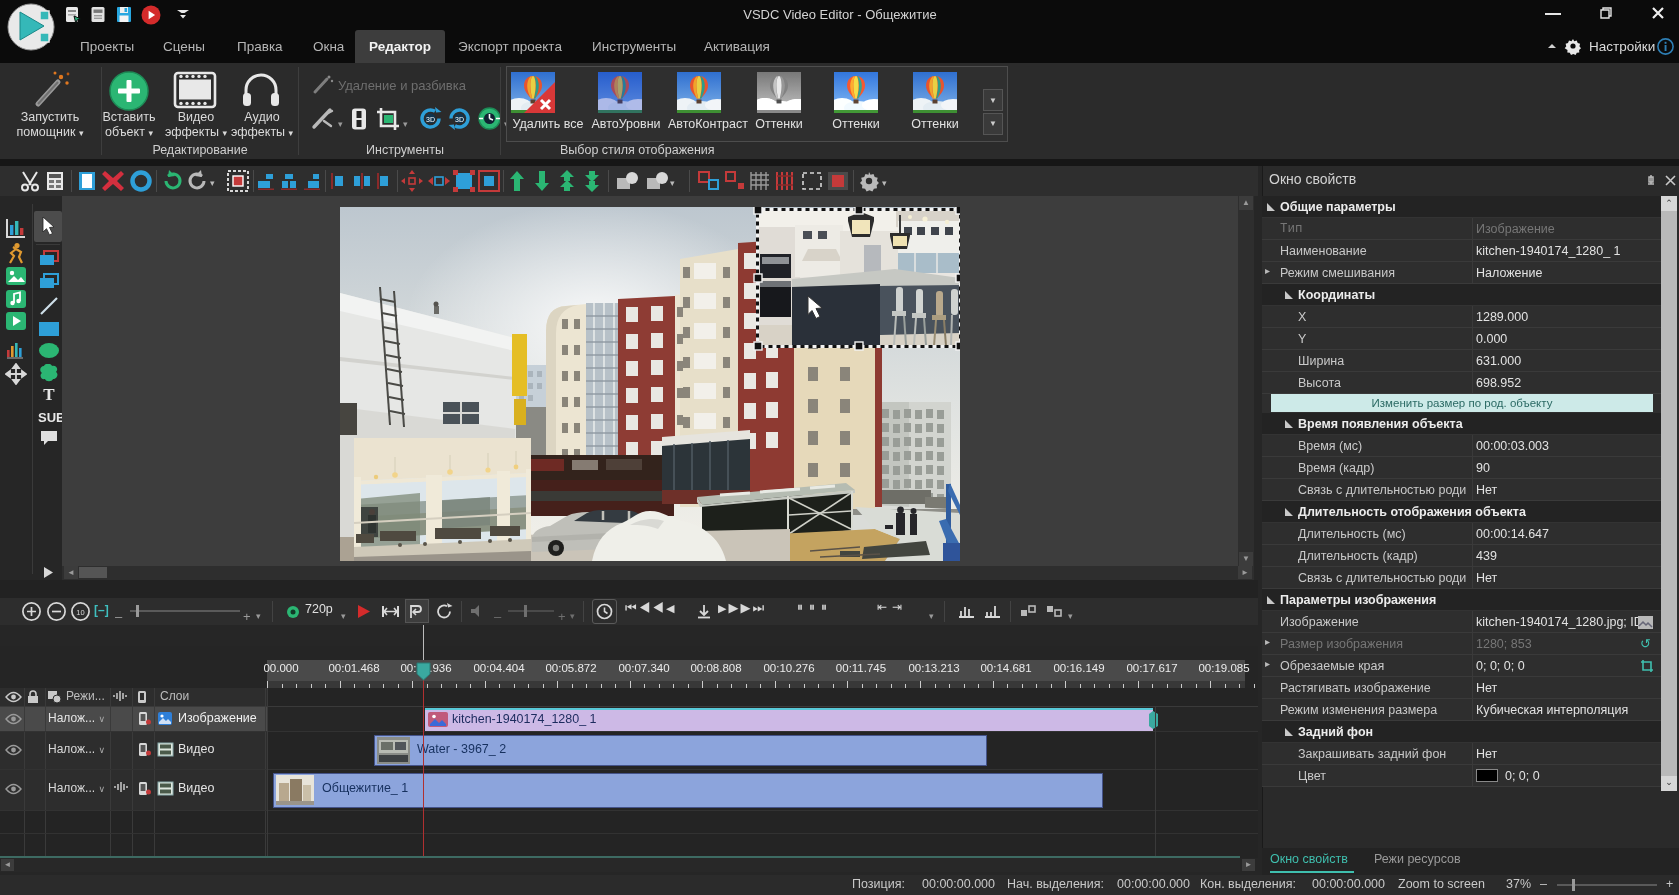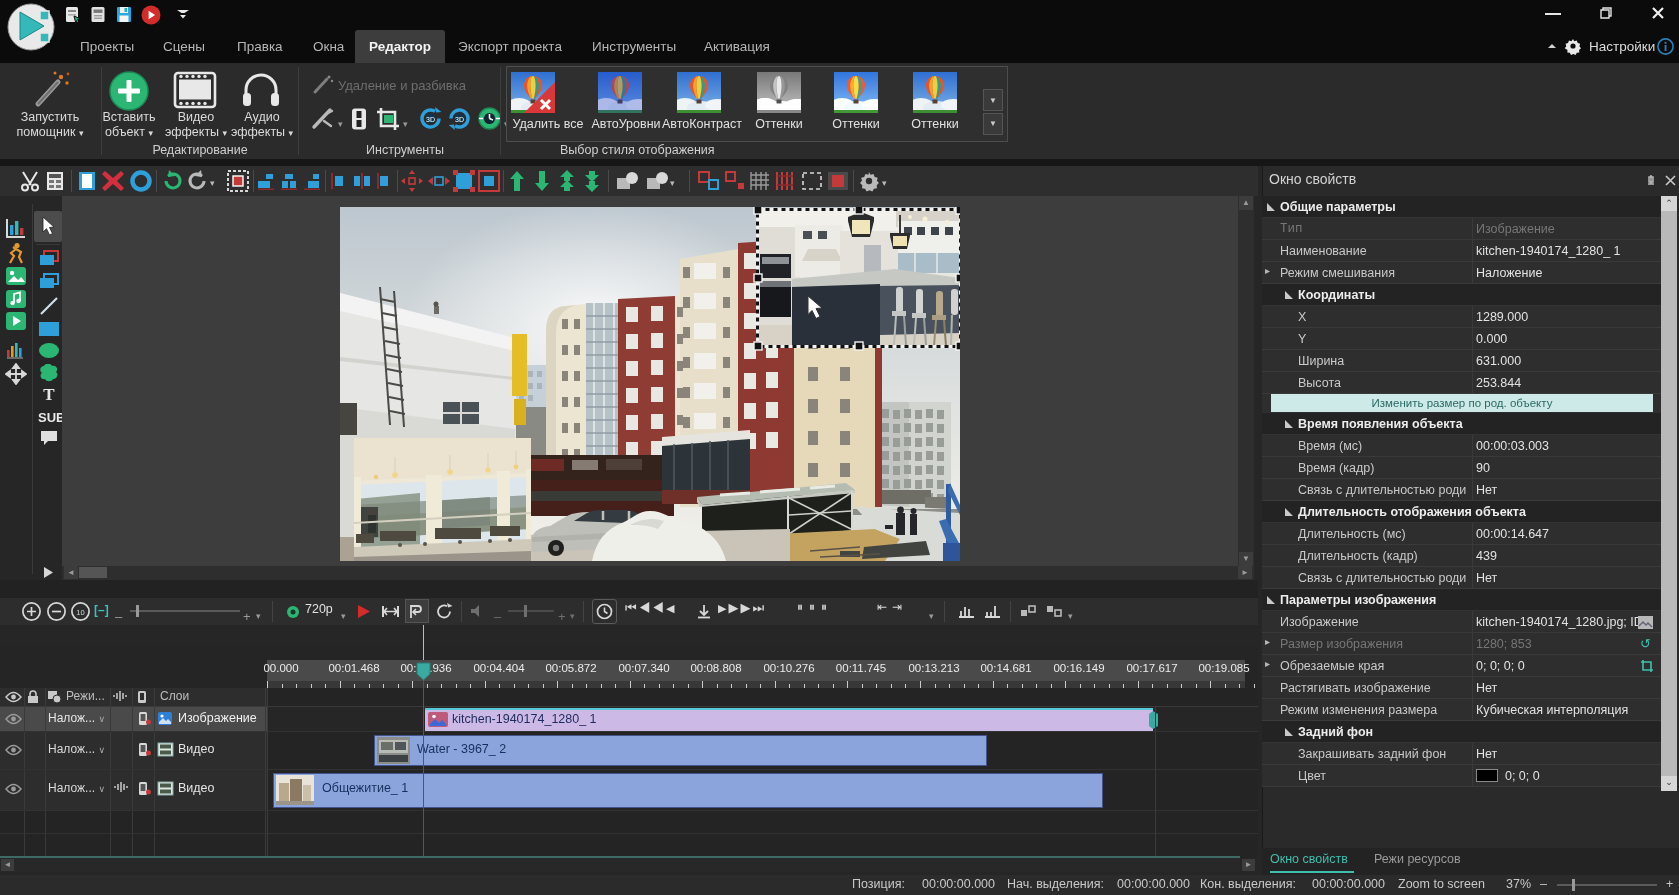--- a/index.html
+++ b/index.html
@@ -24,20 +24,21 @@
 #tlruler{left:0;top:646px;width:1258px;height:42px;background:#252525;}
 #tlbody{left:0;top:688px;width:1258px;height:170px;background:#242424;}
 #tlhscroll{left:0;top:858px;width:1240px;height:14px;background:#282828;}
 #statusbar{left:0;top:875px;width:1679px;height:20px;background:#2b2b2b;color:#c9c9c9;font-size:12.5px;}
 
 #rpanel{left:1262px;top:166px;width:417px;height:709px;background:#2a2a2a;}
 </style></head>
 <body>
 <div id="app">
 <div class="abs" id="titlebar">
+  <div class="abs" style="left:640px;top:0;width:400px;text-align:center;line-height:29px;color:#d4d4d4;">VSDC Video Editor - Общежитие</div>
 
   <div class="abs" style="left:1545px;top:13px;width:16px;height:2px;background:#e6e6e6;"></div>
   <svg class="abs" style="left:1597px;top:5px;" width="16" height="16" viewBox="0 0 16 16">
         <path d="M4 5h8v8H4z M6 5V3h8v8h-2" fill="none" stroke="#e6e6e6" stroke-width="1.4"></path>
       </svg>
   <svg class="abs" style="left:1650px;top:5px;" width="16" height="16" viewBox="0 0 16 16">
         <path d="M3 3l10 10M13 3L3 13" stroke="#efefef" stroke-width="2.2"></path>
       </svg>
 
   <svg class="abs" style="left:65px;top:6px;" width="17" height="18" viewBox="0 0 17 18">
@@ -225,21 +226,21 @@
         <use href="#balloon"></use>
       </svg>
   <svg class="abs" style="left:834px;top:9px;filter:brightness(1.06);" width="44" height="41">
         <use href="#balloon"></use>
       </svg>
   <svg class="abs" style="left:913px;top:9px;" width="44" height="41">
         <use href="#balloon"></use>
       </svg>
   <div class="abs" style="left:508px;top:54px;width:80px;text-align:center;color:#e2e2e2;font-size:12.5px;">Удалить все</div>
   <div class="abs" style="left:586px;top:54px;width:80px;text-align:center;color:#e2e2e2;font-size:12.5px;">АвтоУровни</div>
-  <div class="abs" style="left:662px;top:54px;width:86px;text-align:left;color:#e2e2e2;font-size:12.5px;">АвтоКонтраст</div>
+  <div class="abs" style="left:662px;top:54px;width:86px;text-align:right;color:#e2e2e2;font-size:12.5px;">АвтоКонтраст</div>
   <div class="abs" style="left:749px;top:54px;width:60px;text-align:center;color:#e2e2e2;font-size:12.5px;">Оттенки</div>
   <div class="abs" style="left:826px;top:54px;width:60px;text-align:center;color:#e2e2e2;font-size:12.5px;">Оттенки</div>
   <div class="abs" style="left:905px;top:54px;width:60px;text-align:center;color:#e2e2e2;font-size:12.5px;">Оттенки</div>
   <div class="abs" style="left:983px;top:26px;width:20px;height:22px;background:#3a3a3a;border:1px solid #555;color:#ccc;font-size:8px;text-align:center;line-height:22px;">▼</div>
   <div class="abs" style="left:983px;top:50px;width:20px;height:22px;background:#3a3a3a;border:1px solid #555;color:#ccc;font-size:8px;text-align:center;line-height:20px;">▼<br></div>
   <div class="abs" style="left:560px;top:80px;width:400px;color:#cfcfcf;font-size:12.5px;">Выбор стиля отображения</div>
 </div>
 <div class="abs" id="gapstrip"></div>
 <div class="abs" id="toolbar2">
   <svg class="abs" style="left:19px;top:4px;" width="22" height="22" viewBox="0 0 22 22">
@@ -1260,21 +1261,21 @@
       <div class="abs" style="left:210px;top:162px;width:1px;height:22px;background:#3a3a3a;"></div>
       <div class="abs" style="left:36px;top:162px;height:22px;line-height:22px;color:#c9c9c9;font-size:12.5px;white-space:nowrap;overflow:hidden;width:172px;">Y</div>
       <div class="abs" style="left:214px;top:162px;height:22px;line-height:22px;color:#e2e2e2;font-size:12.5px;white-space:nowrap;">0.000</div>
       <div class="abs" style="left:0;top:184px;width:399px;height:22px;background:#2e2e2e;border-bottom:1px solid #3a3a3a;"></div>
       <div class="abs" style="left:210px;top:184px;width:1px;height:22px;background:#3a3a3a;"></div>
       <div class="abs" style="left:36px;top:184px;height:22px;line-height:22px;color:#c9c9c9;font-size:12.5px;white-space:nowrap;overflow:hidden;width:172px;">Ширина</div>
       <div class="abs" style="left:214px;top:184px;height:22px;line-height:22px;color:#e2e2e2;font-size:12.5px;white-space:nowrap;">631.000</div>
       <div class="abs" style="left:0;top:206px;width:399px;height:22px;background:#2e2e2e;border-bottom:1px solid #3a3a3a;"></div>
       <div class="abs" style="left:210px;top:206px;width:1px;height:22px;background:#3a3a3a;"></div>
       <div class="abs" style="left:36px;top:206px;height:22px;line-height:22px;color:#c9c9c9;font-size:12.5px;white-space:nowrap;overflow:hidden;width:172px;">Высота</div>
-      <div class="abs" style="left:214px;top:206px;height:22px;line-height:22px;color:#e2e2e2;font-size:12.5px;white-space:nowrap;">253.844</div>
+      <div class="abs" style="left:214px;top:206px;height:22px;line-height:22px;color:#e2e2e2;font-size:12.5px;white-space:nowrap;">698.952</div>
       <div class="abs" style="left:0;top:228px;width:399px;height:19px;background:#2e2e2e;"></div>
       <div class="abs" style="left:9px;top:228px;width:382px;height:18px;background:#cdeae8;color:#2b6a64;font-size:11.5px;text-align:center;line-height:18px;">Изменить размер по род. объекту</div>
       <div class="abs" style="left:0;top:247px;width:399px;height:22px;background:#232323;border-bottom:1px solid #333;"></div>
       <div class="abs" style="left:23px;top:254px;width:0;height:0;border-left:8px solid #c9c9c9;border-top:8px solid transparent;"></div>
       <div class="abs" style="left:36px;top:247px;height:22px;line-height:22px;color:#ececec;font-weight:bold;font-size:12.5px;">Время появления объекта</div>
       <div class="abs" style="left:0;top:269px;width:399px;height:22px;background:#2e2e2e;border-bottom:1px solid #3a3a3a;"></div>
       <div class="abs" style="left:210px;top:269px;width:1px;height:22px;background:#3a3a3a;"></div>
       <div class="abs" style="left:36px;top:269px;height:22px;line-height:22px;color:#c9c9c9;font-size:12.5px;white-space:nowrap;overflow:hidden;width:172px;">Время (мс)</div>
       <div class="abs" style="left:214px;top:269px;height:22px;line-height:22px;color:#e2e2e2;font-size:12.5px;white-space:nowrap;">00:00:03.003</div>
       <div class="abs" style="left:0;top:291px;width:399px;height:22px;background:#2e2e2e;border-bottom:1px solid #3a3a3a;"></div>

